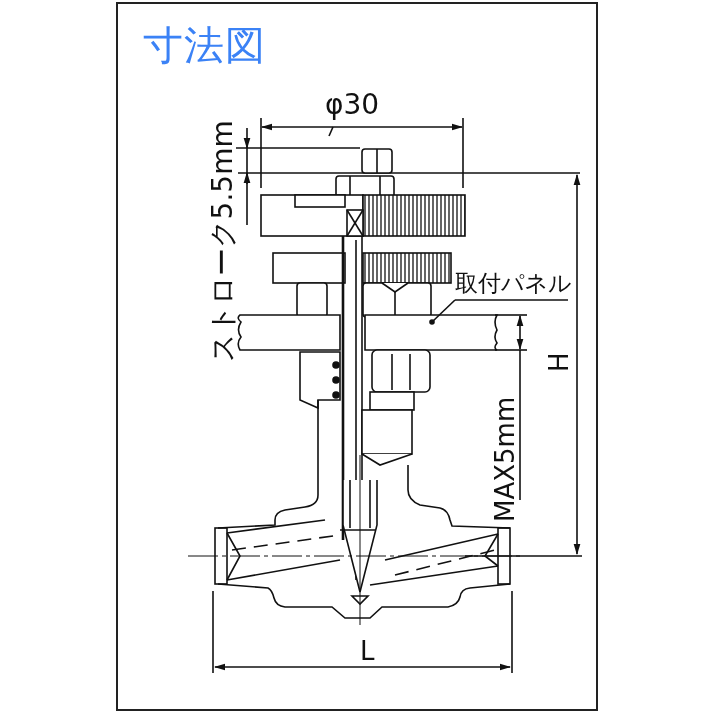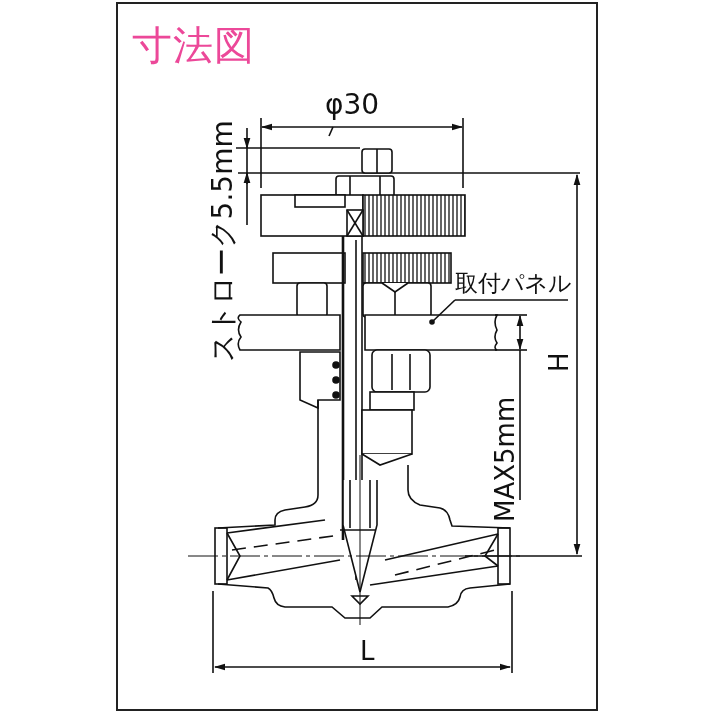--- a/index.html
+++ b/index.html
@@ -1,19 +1,19 @@
 <!DOCTYPE html>
 <html><head>
 <meta charset="utf-8">
 <style>
   html, body { margin:0; padding:0; background:#ffffff; }
   body { width:713px; height:713px; position:relative; overflow:hidden; font-family:"DejaVu Sans", sans-serif; }
   #frame { position:absolute; left:116px; top:2px; width:482px; height:709px; box-sizing:border-box; border:2px solid #222; background:#fff; }
   #drawing { position:absolute; left:0; top:0; width:713px; height:713px; }
-  .title { position:absolute; left:132px; top:18px; font-size:40px; color:#ec4899; letter-spacing:1px; }
+  .title { position:absolute; left:143px; top:18px; font-size:40px; color:#3b82f6; letter-spacing:1px; }
   .lbl { font-family:"DejaVu Sans", sans-serif; fill:#111; }
 </style>
 </head>
 <body>
 
 <div id="frame"></div>
 <div class="title">寸法図</div>
 
 <svg id="drawing" viewBox="0 0 713 713" xmlns="http://www.w3.org/2000/svg">
   <defs>

